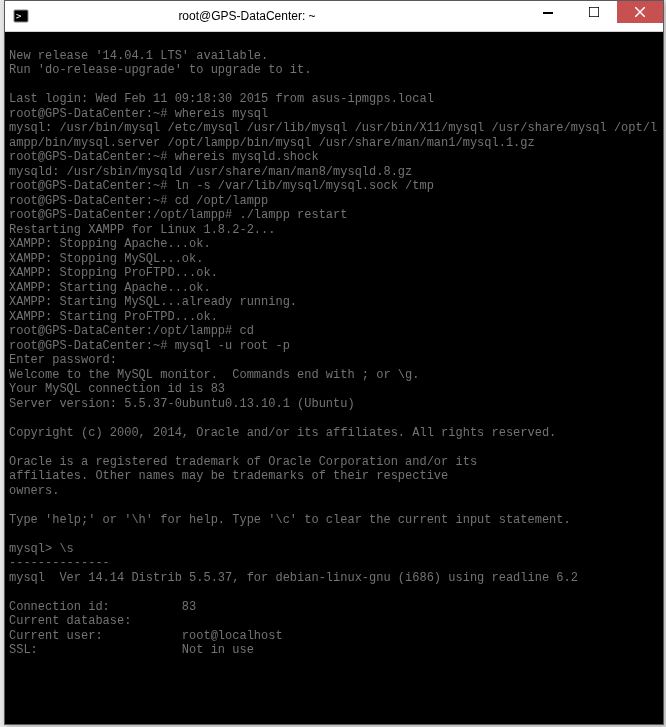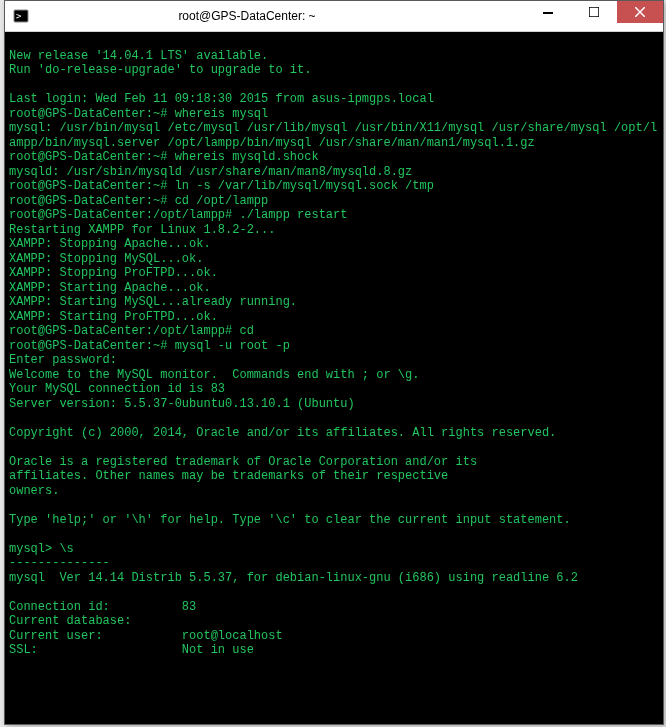--- a/index.html
+++ b/index.html
@@ -65,21 +65,21 @@
     color: #000;
   }
   .ctl.close {
     background: #c75050;
     color: #fff;
   }
   .ctl svg { display: block; }
   .terminal {
     flex: 1 1 auto;
     background: #000;
-    color: #22c55e;
+    color: #737373;
     font-size: 12px;
     line-height: 14.5px;
     padding: 2px 0 2px 4px;
     white-space: pre-wrap;
     word-break: break-all;
     letter-spacing: 0px;
     overflow: hidden;
   }
 </style>
 </head>

